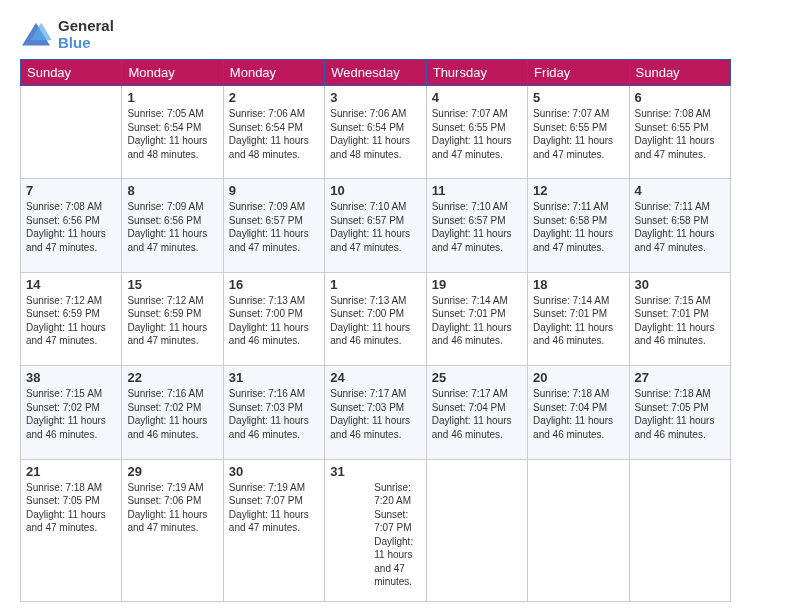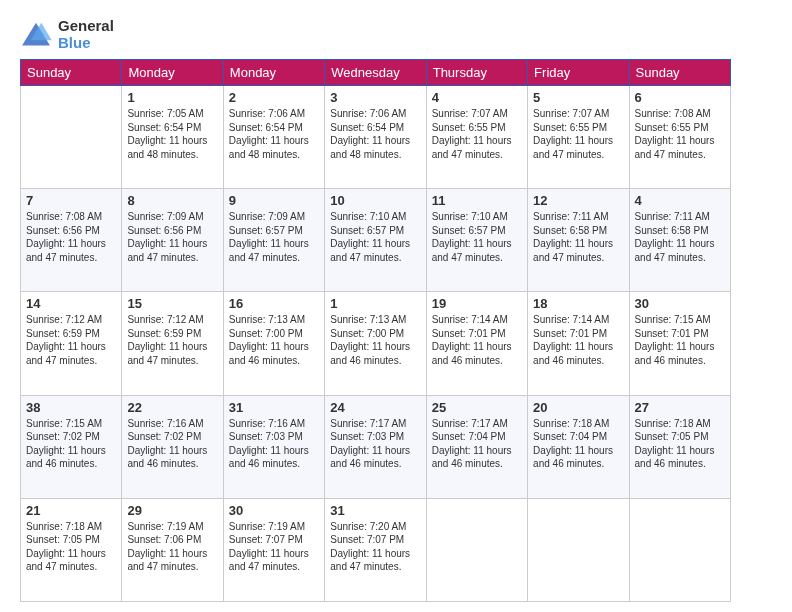--- a/index.html
+++ b/index.html
@@ -342,21 +342,21 @@
           </td>
           <td>
             <span class="day-num">30</span>
             <div class="day-info" style="white-space: pre-line;">Sunrise: 7:19 AM
 Sunset: 7:07 PM
 Daylight: 11 hours
 and 47 minutes.</div>
           </td>
           <td>
             <span class="day-num">31</span>
-            <div class="day-info" style="white-space: pre-line;">Sunrise: 7:20 AM
+            <div class="day-info" style="white-space: pre-line; margin-left: 44px;">Sunrise: 7:20 AM
 Sunset: 7:07 PM
 Daylight: 11 hours
 and 47 minutes.</div>
           </td>
           <td class="empty-cell"></td>
           <td class="empty-cell"></td>
           <td class="empty-cell"></td>
         </tr>
       </tbody>
   </table>

